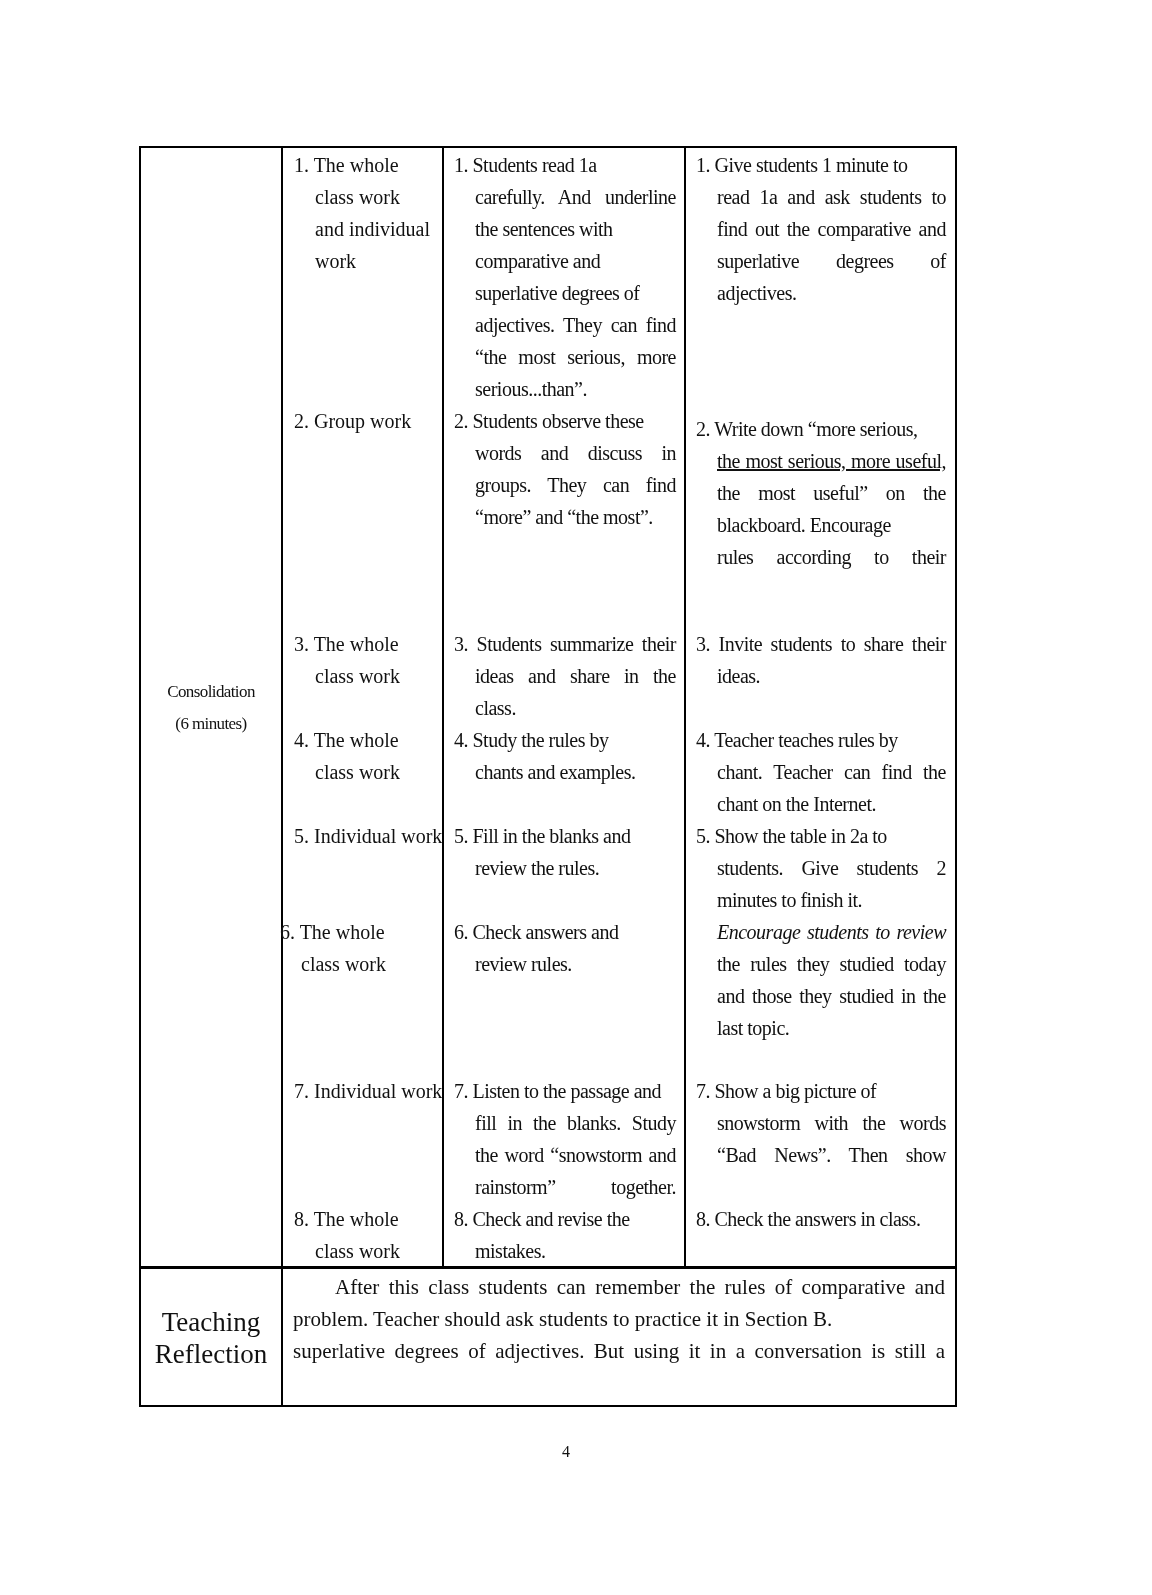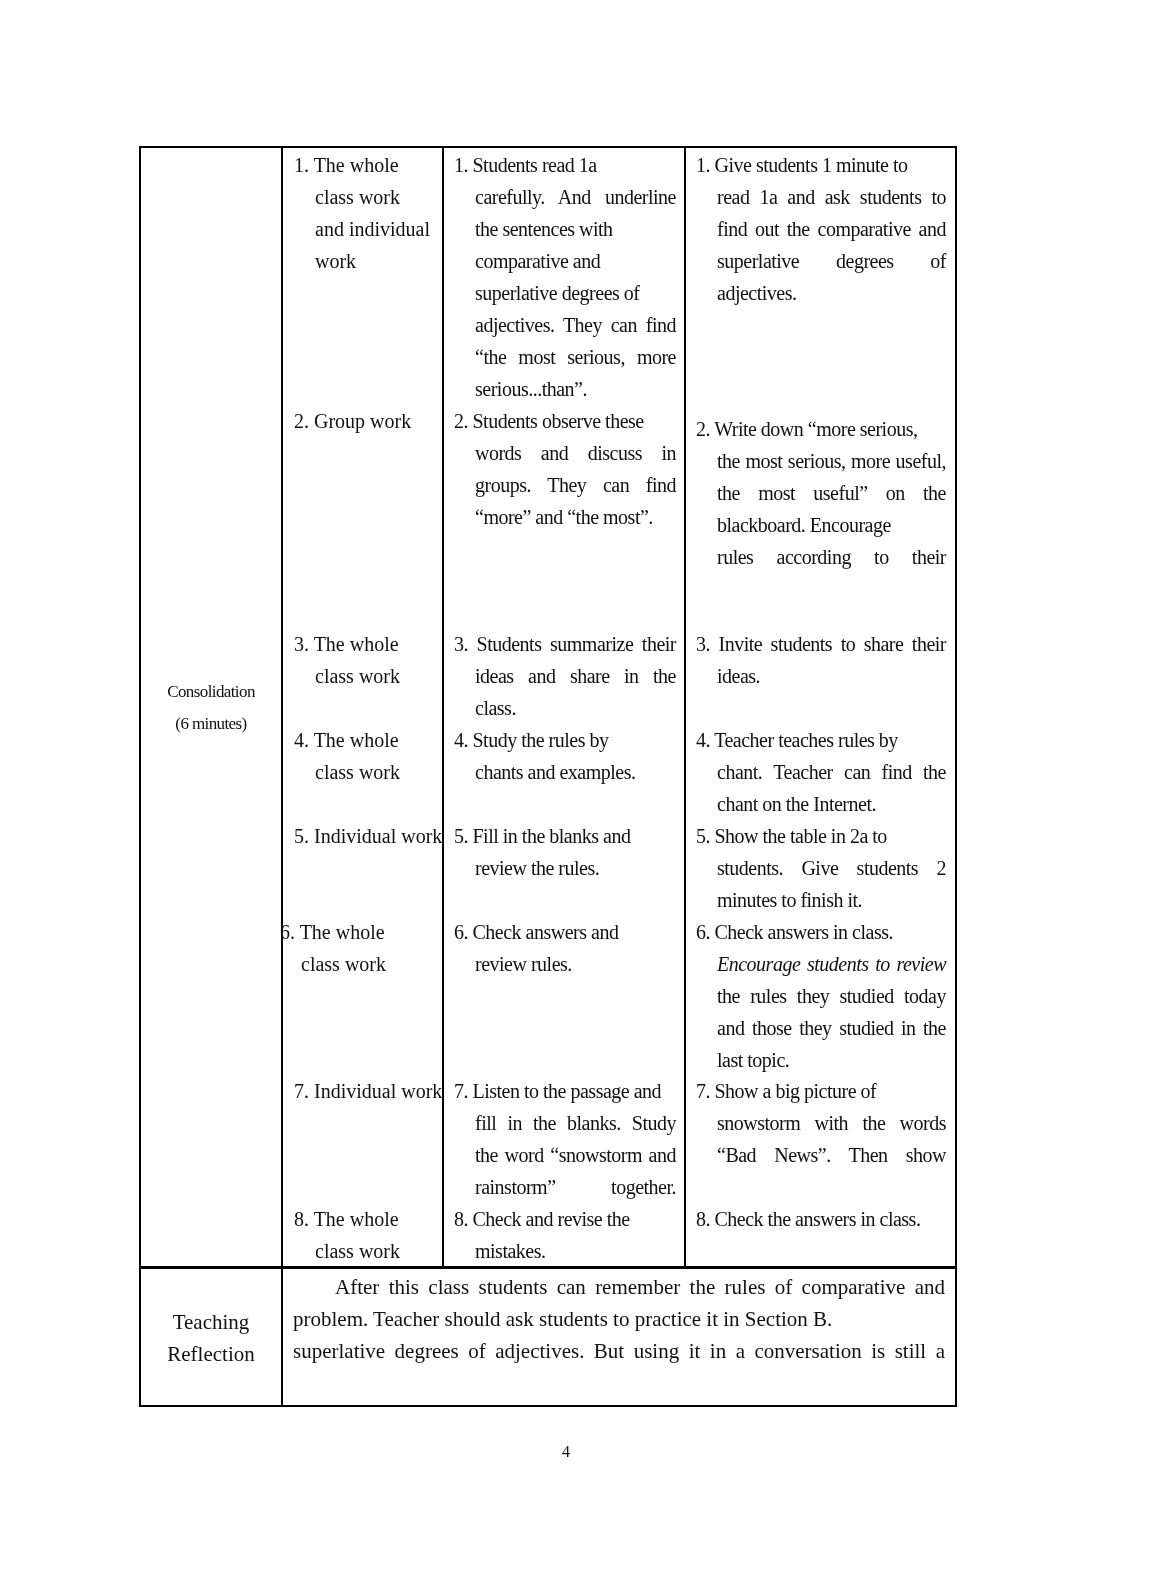--- a/index.html
+++ b/index.html
@@ -9,21 +9,21 @@
   .table-frame { position: absolute; left: 139px; top: 146px; width: 818px; height: 1261px;
                  border: 2.5px solid #000; box-sizing: border-box; }
   .vline { position: absolute; background: #000; }
   .hline { position: absolute; background: #000; }
   .cell { position: absolute; font-size: 20px; line-height: 32px; }
   .item { position: absolute; }
   .item .line { display: block; white-space: nowrap; height: 32px; }
   .item .line.indent { padding-left: 21px; }
   .item .line.just { text-align: justify; text-align-last: justify; white-space: normal; }
   .stage-label { position: absolute; text-align: center; font-size: 17px; line-height: 32px; }
-  .reflect-label { position: absolute; text-align: center; font-size: 21px; line-height: 32px; }
+  .reflect-label { position: absolute; text-align: center; font-size: 27px; line-height: 32px; }
   .reflect-text { position: absolute; font-size: 21px; line-height: 32px; }
   .reflect-text .line { display: block; height: 32px; text-align: justify; text-align-last: justify; white-space: nowrap; }
   .reflect-text .line.first { padding-left: 42px; }
   .reflect-text .line.last { text-align-last: left; }
   .page-number { position: absolute; left: 0; width: 1132px; top: 1443px; text-align: center; font-size: 16px; }
 </style>
 </head>
 <body>
 
 <div class="page">
@@ -69,21 +69,21 @@
         <span class="line">2. Group work</span>
       </div>
       <div class="cell item" style="left: 454px; top: 405px; width: 222px;">
         <span class="line" style="letter-spacing: -0.5px;">2. Students observe these</span>
         <span class="line indent just" style="letter-spacing: -0.5px;">words and discuss in</span>
         <span class="line indent just" style="letter-spacing: -0.5px;">groups. They can find</span>
         <span class="line indent" style="letter-spacing: -0.5px;">“more” and “the most”.</span>
       </div>
       <div class="cell item" style="left: 696px; top: 405px; width: 250px; margin-top: 8px;">
         <span class="line" style="letter-spacing: -0.5px;">2. Write down “more serious,</span>
-        <span class="line indent just" style="letter-spacing: -0.5px;">the most serious, more useful,</span>
+        <span class="line indent just" style="letter-spacing: -0.5px; text-decoration: underline;">the most serious, more useful,</span>
         <span class="line indent just" style="letter-spacing: -0.5px;">the most useful” on the</span>
         <span class="line indent" style="letter-spacing: -0.5px;">blackboard. Encourage</span>
         <span class="line indent just" style="letter-spacing: -0.5px;">rules according to their</span>
       </div>
       <div class="cell item" style="left: 294px; top: 628px; width: 142px;">
         <span class="line">3. The whole</span>
         <span class="line indent">class work</span>
       </div>
       <div class="cell item" style="left: 454px; top: 628px; width: 222px;">
         <span class="line just" style="letter-spacing: -0.5px;">3. Students summarize their</span>
@@ -121,21 +121,20 @@
       </div>
       <div class="cell item" style="left: 280px; top: 916px; width: 142px;">
         <span class="line">6. The whole</span>
         <span class="line indent">class work</span>
       </div>
       <div class="cell item" style="left: 454px; top: 916px; width: 222px;">
         <span class="line" style="letter-spacing: -0.5px;">6. Check answers and</span>
         <span class="line indent" style="letter-spacing: -0.5px;">review rules.</span>
       </div>
       <div class="cell item" style="left: 696px; top: 916px; width: 250px;">
-        <span class="line" style="letter-spacing: -0.5px;">6. Check answers in class.</span>
         <span class="line indent just" style="letter-spacing: -0.5px; font-style: italic;">Encourage students to review</span>
         <span class="line indent just" style="letter-spacing: -0.5px;">the rules they studied today</span>
         <span class="line indent just" style="letter-spacing: -0.5px;">and those they studied in the</span>
         <span class="line indent" style="letter-spacing: -0.5px;">last topic.</span>
       </div>
       <div class="cell item" style="left: 294px; top: 1075px; width: 142px;">
         <span class="line">7. Individual work</span>
       </div>
       <div class="cell item" style="left: 454px; top: 1075px; width: 222px;">
         <span class="line" style="letter-spacing: -0.5px;">7. Listen to the passage and</span>

